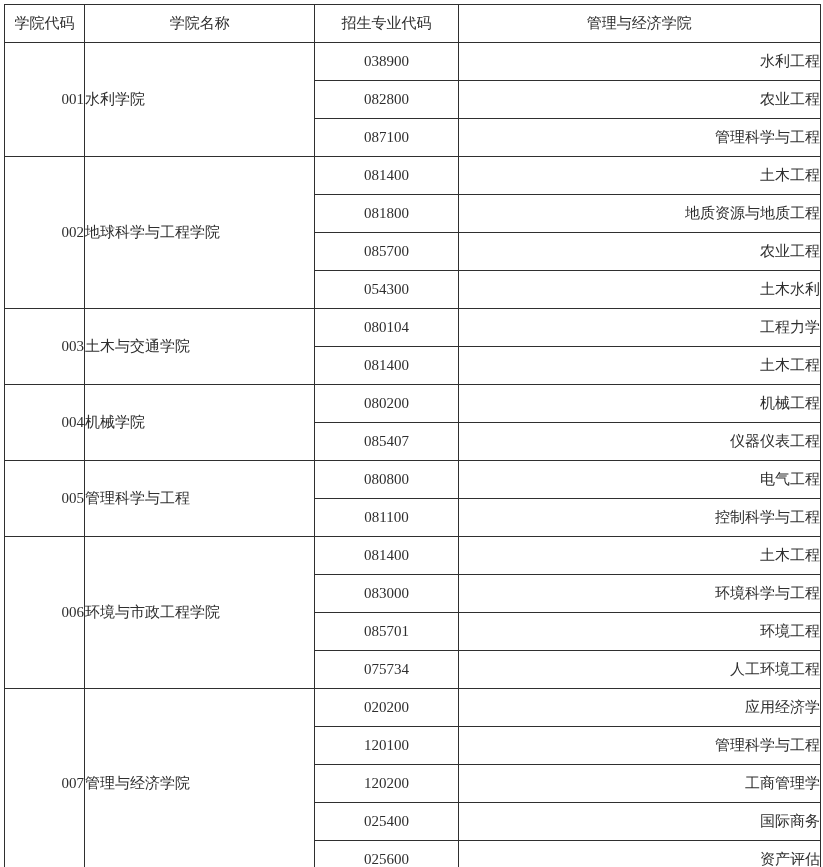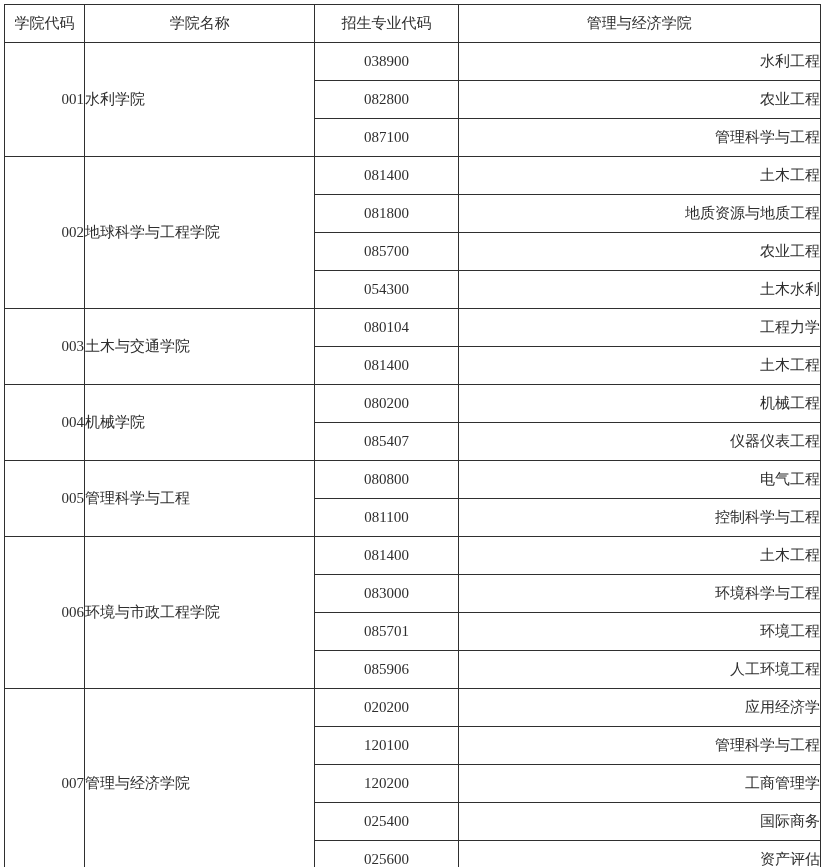--- a/index.html
+++ b/index.html
@@ -139,21 +139,21 @@
         </tr>
         <tr>
           <td class="cell-major-code">083000</td>
           <td class="cell-major-name">环境科学与工程</td>
         </tr>
         <tr>
           <td class="cell-major-code">085701</td>
           <td class="cell-major-name">环境工程</td>
         </tr>
         <tr>
-          <td class="cell-major-code">085906</td>
+          <td class="cell-major-code">075734</td>
           <td class="cell-major-name">人工环境工程</td>
         </tr>
         <tr>
           <td class="cell-college-code" rowspan="5">007</td>
           <td class="cell-college-name" rowspan="5">管理与经济学院</td>
           <td class="cell-major-code">020200</td>
           <td class="cell-major-name">应用经济学</td>
         </tr>
         <tr>
           <td class="cell-major-code">120100</td>

